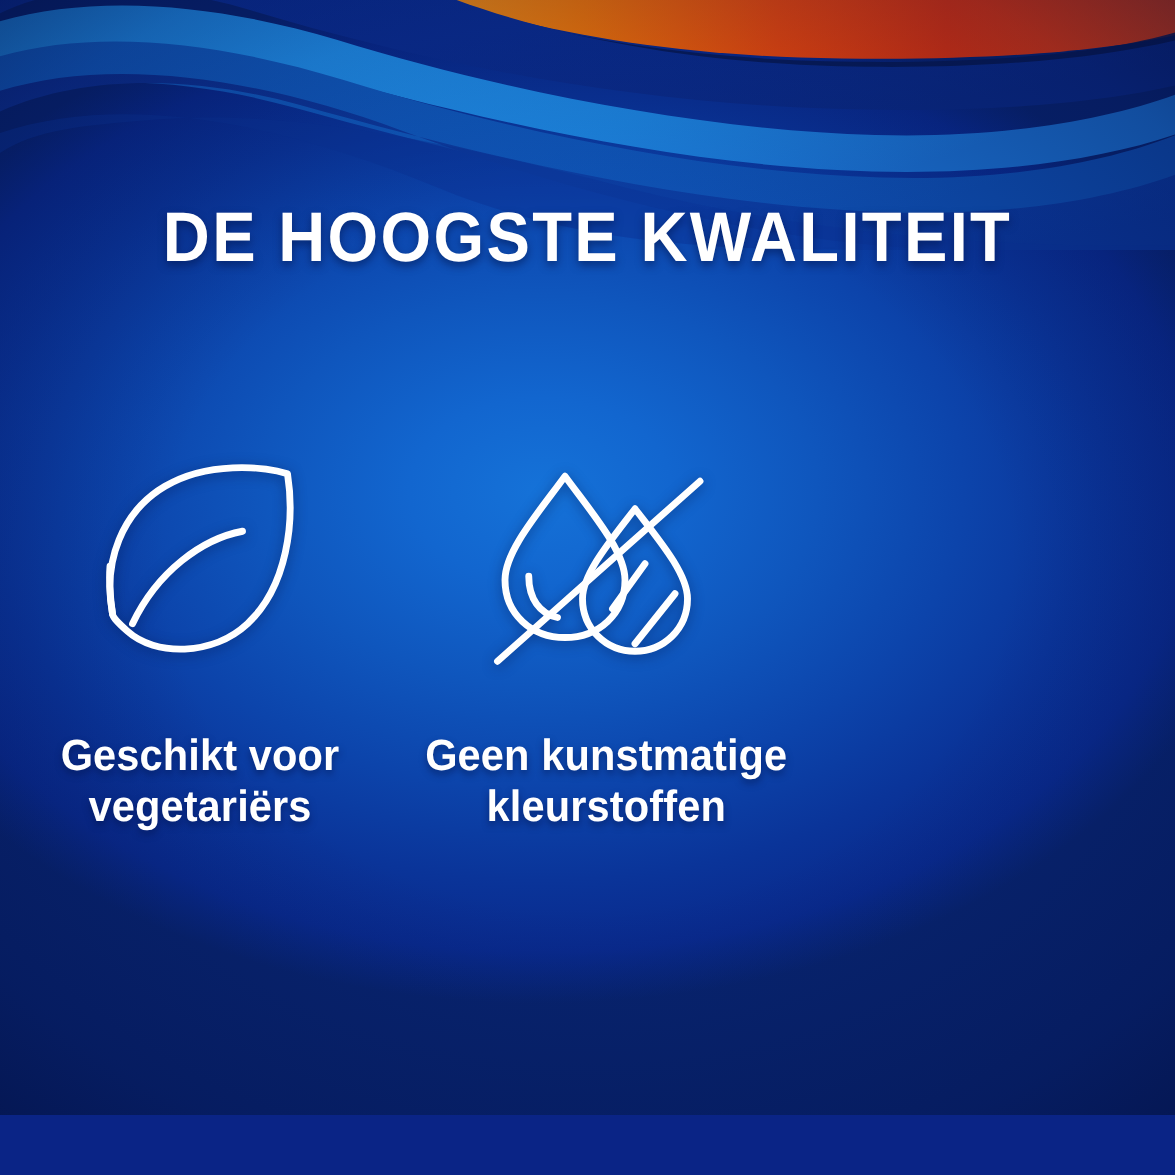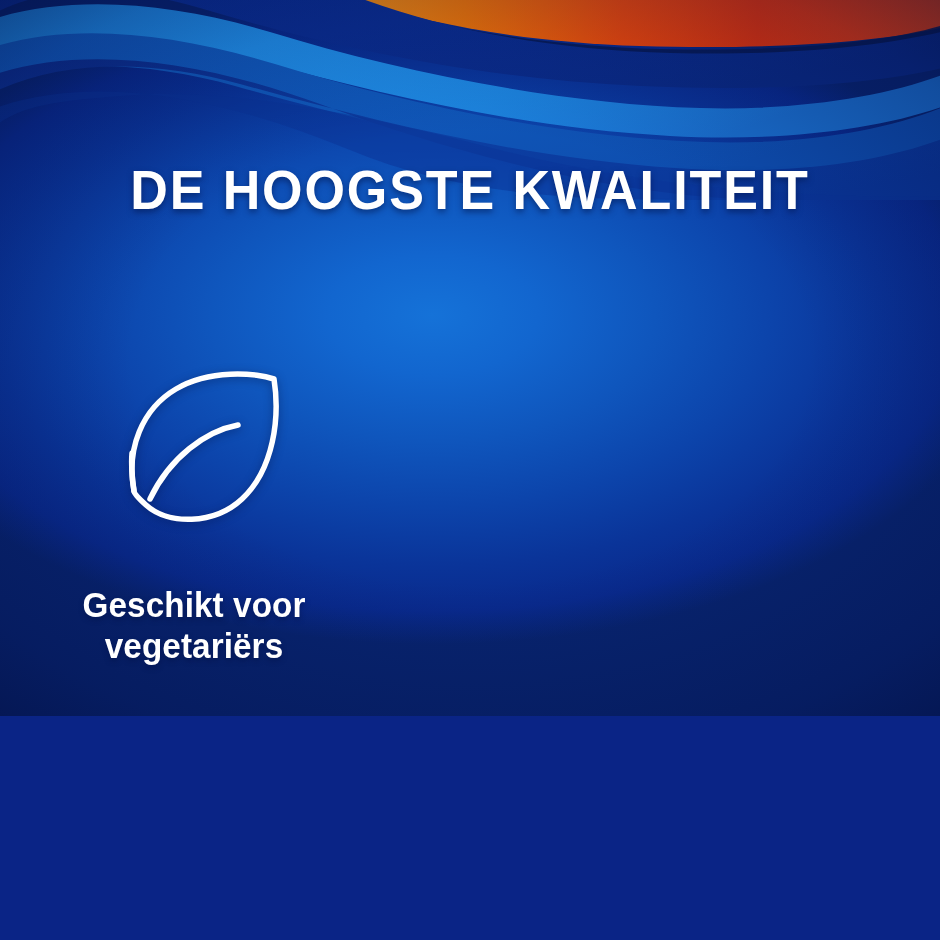--- a/index.html
+++ b/index.html
@@ -3,21 +3,21 @@
 <meta charset="utf-8">
 <style>
   html, body {
     margin: 0;
     padding: 0;
     background: #0a2486;
   }
   .canvas {
     position: relative;
     width: 940px;
-    height: 716px;
+    height: 892px;
     overflow: hidden;
     font-family: "Liberation Sans", sans-serif;
     background: #15803d;
   }
 
   
   .bg-base {
     position: absolute;
     inset: 0;
     background:
@@ -69,21 +69,21 @@
     position: absolute;
     top: 360px;
     left: 0;
     width: 940px;
     display: flex;
     align-items: flex-start;
   }
   .feature {
     display: flex;
     flex-direction: column;
-    margin-left: 44px;
+    align-items: center;
   }
   .f1 { width: 320px; }
   .f2 { width: 330px; }
   .f3 { width: 290px; }
 
   .icon-wrap {
     height: 180px;
     display: flex;
     align-items: center;
     justify-content: center;
@@ -184,16 +184,38 @@
 
             <path d="M20,126 C18,112 17,100 18,88"></path>
 
             <path d="M124,60 C92,66 56,92 36,134"></path>
           </g>
         </svg>
       </div>
       <div class="caption cap-1">Geschikt voor vegetariërs</div>
     </div>
 
+    <div class="feature f2">
+      <div class="icon-wrap">
+        <svg width="190" height="175" viewBox="0 0 190 175" xmlns="http://www.w3.org/2000/svg">
+          <g fill="none" stroke="#ffffff" stroke-width="5.5" stroke-linecap="round" stroke-linejoin="round">
+
+            <path d="M118,44 C138,70 160,96 160,116 C160,140 141,158 118,158
+                     C95,158 76,140 76,116 C76,96 98,70 118,44 Z"></path>
+
+            <path d="M62,18 C84,48 110,78 110,101 C110,128 89,147 62,147
+                     C35,147 14,128 14,101 C14,78 40,48 62,18 Z"></path>
+
+            <path d="M33,98 C33,116 42,128 56,131"></path>
+
+            <path d="M126,88 L100,124"></path>
+            <path d="M150,112 L118,152"></path>
+
+            <path d="M8,166 L170,22"></path>
+          </g>
+        </svg>
+      </div>
+      <div class="caption cap-2">Geen kunstmatige kleurstoffen</div>
+    </div>
 
 
   </div>
 </div>
 
 </body></html>

